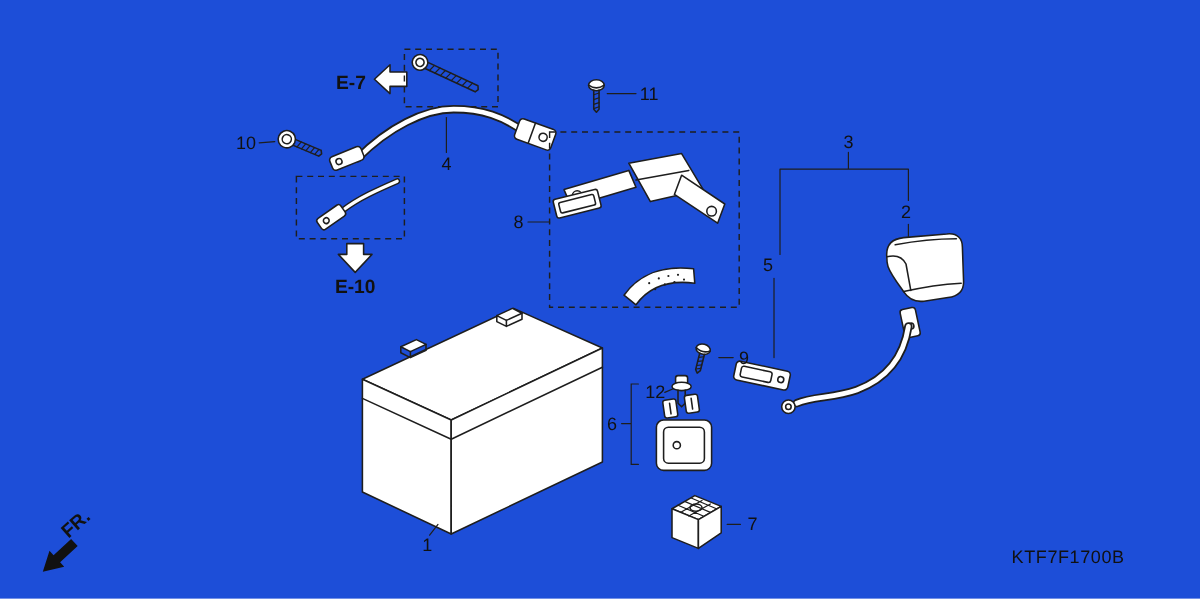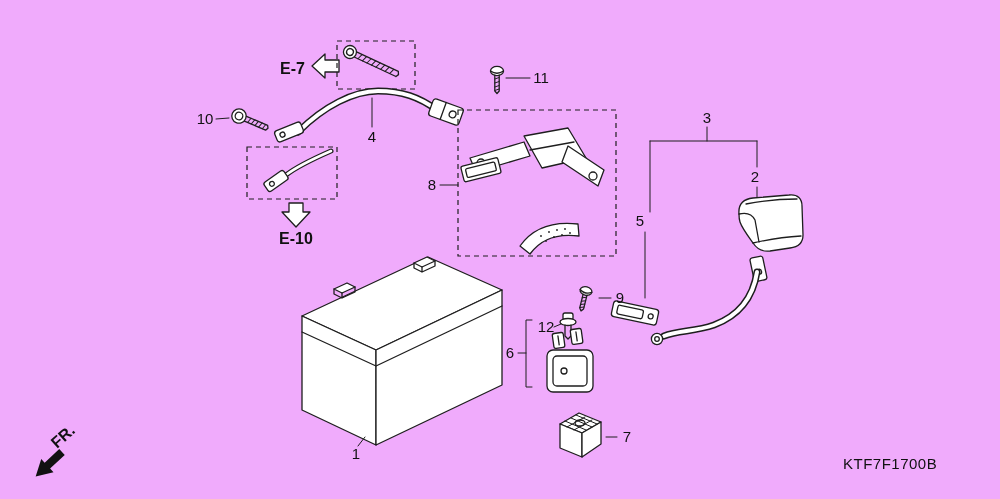--- a/index.html
+++ b/index.html
@@ -1,16 +1,16 @@
 <!DOCTYPE html>
 <html><head>
 <meta charset="utf-8">
 <style>
   html,body{margin:0;padding:0;background:#ffffff;}
-  .stage{position:relative;width:1000px;height:499px;background:#f0abfc;overflow:hidden;
+  .stage{position:relative;width:1000px;height:499px;background:#1d4ed8;overflow:hidden;
          font-family:"Liberation Sans",sans-serif;}
   svg{display:block;}
   .line{stroke:#1e1e1e;fill:none;stroke-width:1.3;stroke-linecap:round;stroke-linejoin:round;}
   .thin{stroke:#1e1e1e;fill:none;stroke-width:1;stroke-linecap:round;}
   .dash{stroke:#1e1e1e;fill:none;stroke-width:1.2;stroke-dasharray:5 4;}
   .fillpart{fill:#ffffff;stroke:#1e1e1e;stroke-width:1.3;stroke-linejoin:round;}
   .cableOuter{stroke:#1e1e1e;fill:none;stroke-width:7;stroke-linecap:round;}
   .cableInner{stroke:#ffffff;fill:none;stroke-width:4;stroke-linecap:round;}
   .wireOuter{stroke:#1e1e1e;fill:none;stroke-width:5;stroke-linecap:round;}
   .wireInner{stroke:#ffffff;fill:none;stroke-width:2.6;stroke-linecap:round;}

